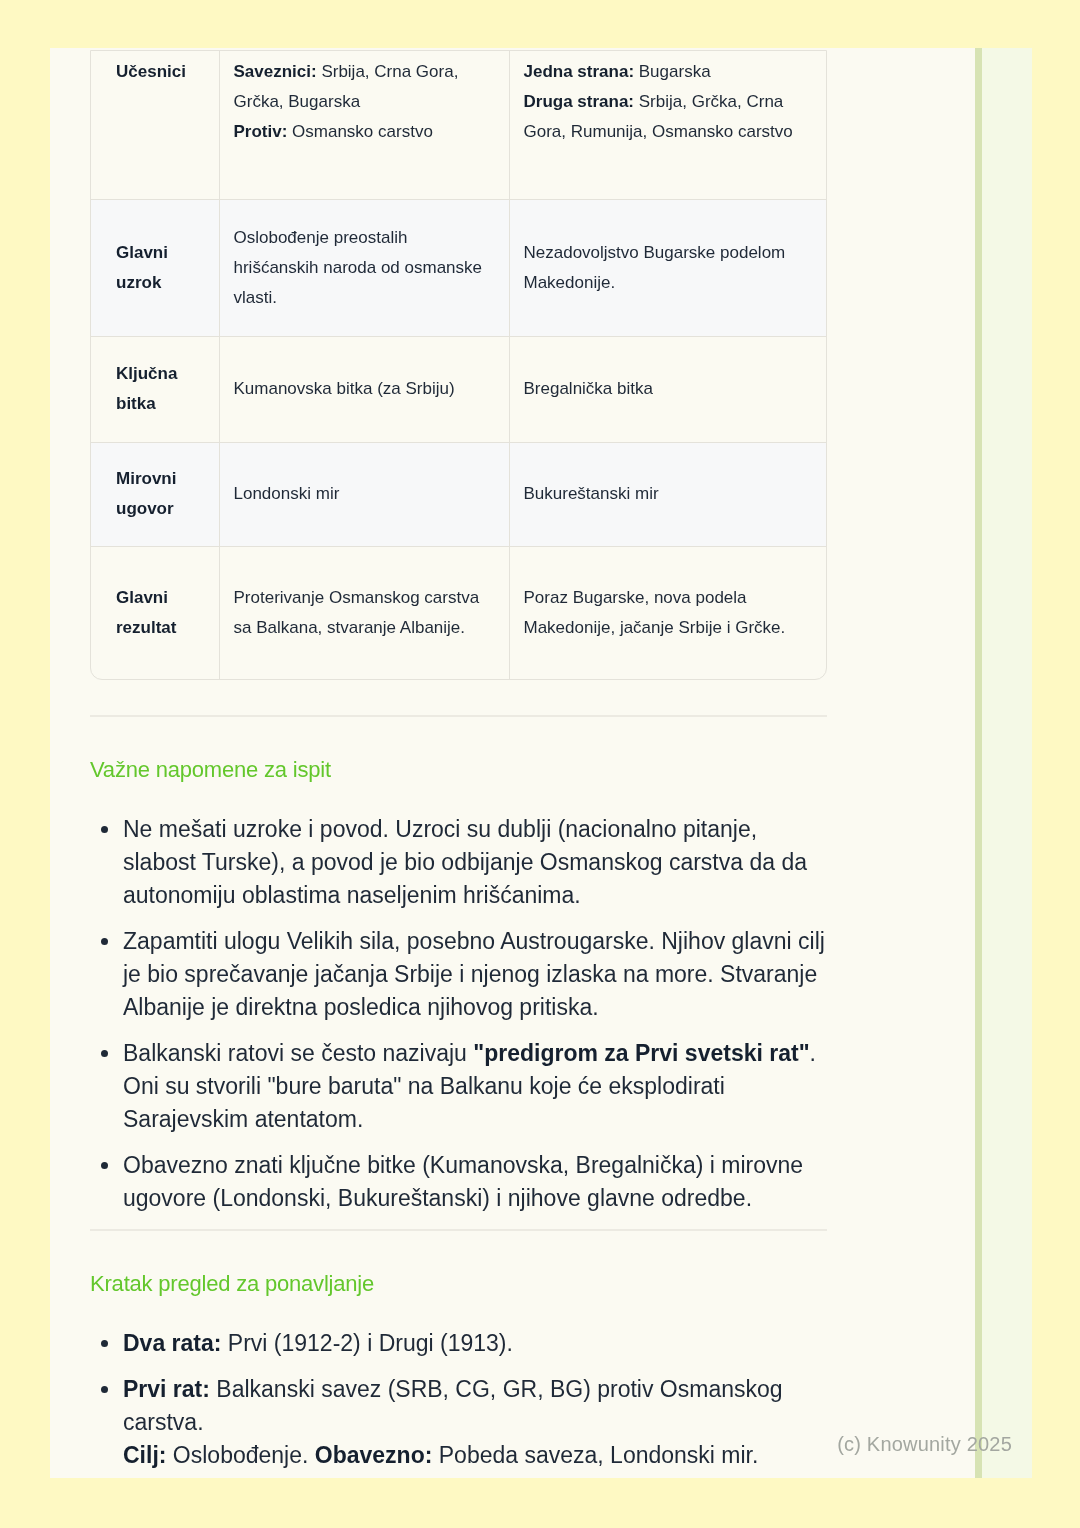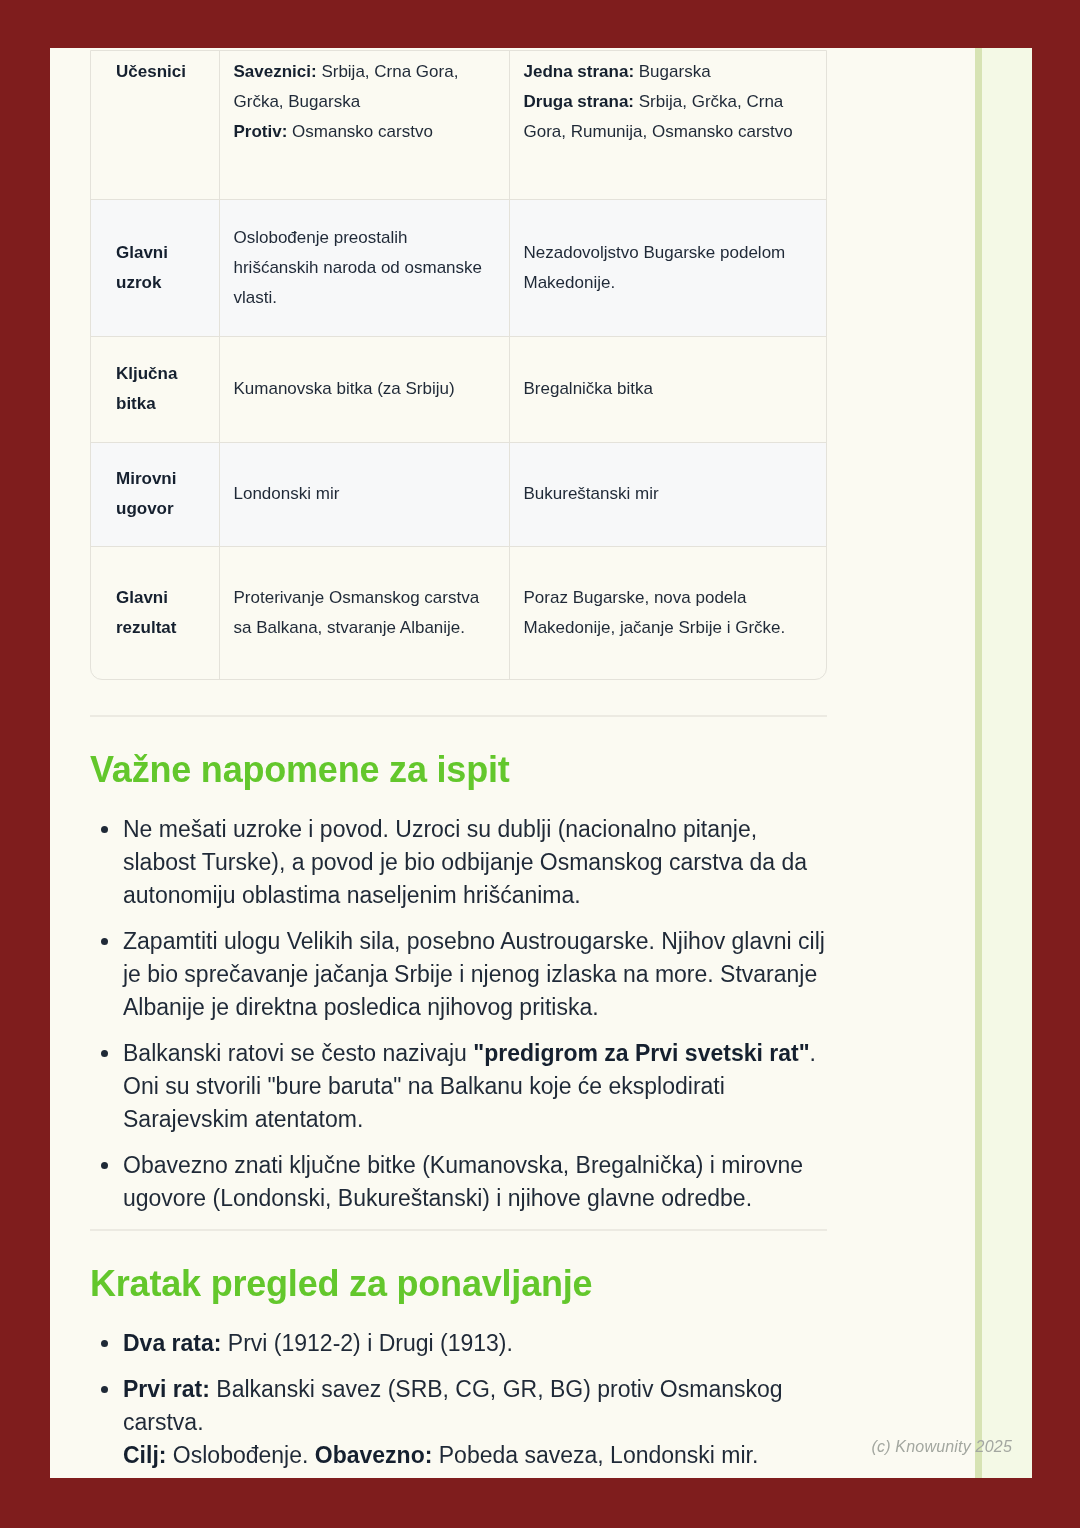--- a/index.html
+++ b/index.html
@@ -3,21 +3,21 @@
 <meta charset="utf-8">
 <style>
   * { box-sizing: border-box; margin: 0; padding: 0; }
   html, body { background: #ffffff; }
   body { font-family: "Liberation Sans", sans-serif; }
 
   .canvas {
     position: relative;
     width: 1080px;
     height: 1528px;
-    background: #7f1d1d;
+    background: #fef9c3;
     overflow: hidden;
     color: var(--text, #1f2937);
   }
 
   .sheet {
     position: absolute;
     left: 50px;
     top: 48px;
     width: 982px;
     height: 1430px;
@@ -80,23 +80,23 @@
   
   hr.rule {
     border: none;
     border-top: 2px solid var(--rule, #eceae2);
     margin: 35px 0 0;
   }
   hr.rule.tight { margin-top: 14px; }
 
   h2.green {
     margin: 36px 0 26px;
-    font-size: 36px;
+    font-size: 22px;
     line-height: 34px;
-    font-weight: 700;
+    font-weight: 400;
     letter-spacing: -0.2px;
     color: var(--accent, #63c72c);
   }
 
   ul.bullets {
     list-style: none;
     font-size: 23px;
     line-height: 33px;
   }
   ul.bullets li {
@@ -114,25 +114,24 @@
     border-radius: 50%;
     background: #1f2937;
   }
 
   .runs b { font-weight: 700; color: #15202f; }
 
   .watermark {
     position: absolute;
     right: 20px;
     bottom: 22px;
-    font-size: 16px;
+    font-size: 20px;
     letter-spacing: 0.2px;
     color: var(--wm, #a3a7a0);
     z-index: 2;
-    font-style: italic;
   }
 </style>
 </head>
 <body>
 
 <div class="canvas">
   <div class="sheet">
 
     <div class="accent-bar"></div>
 

